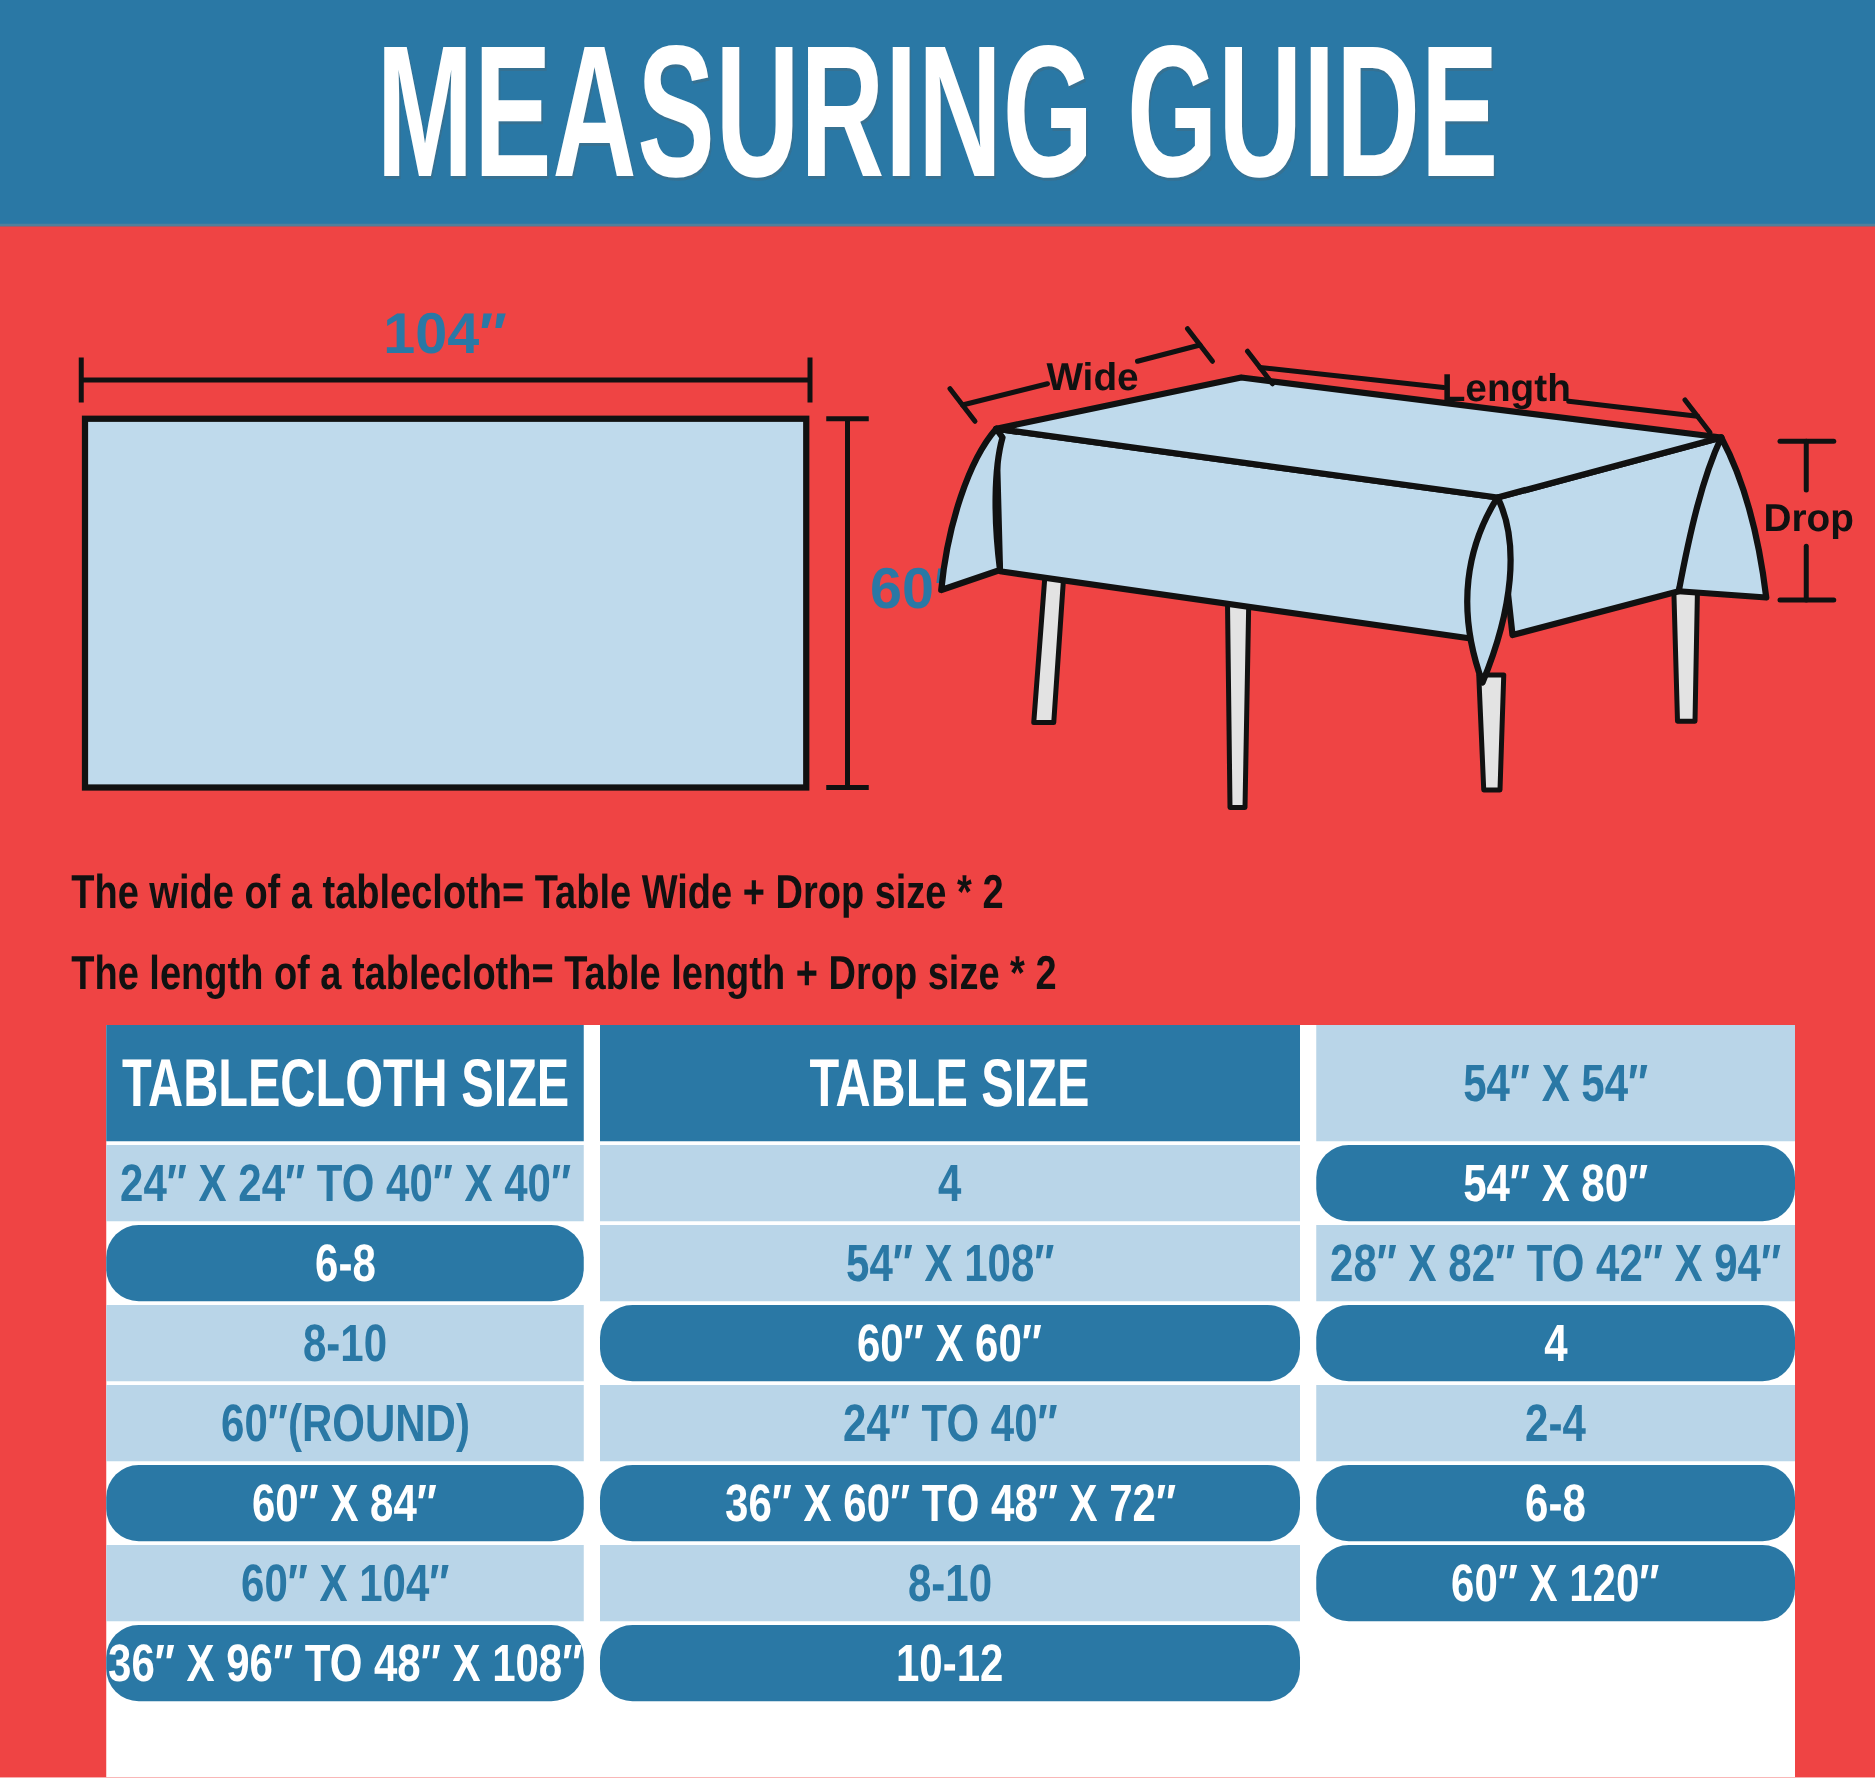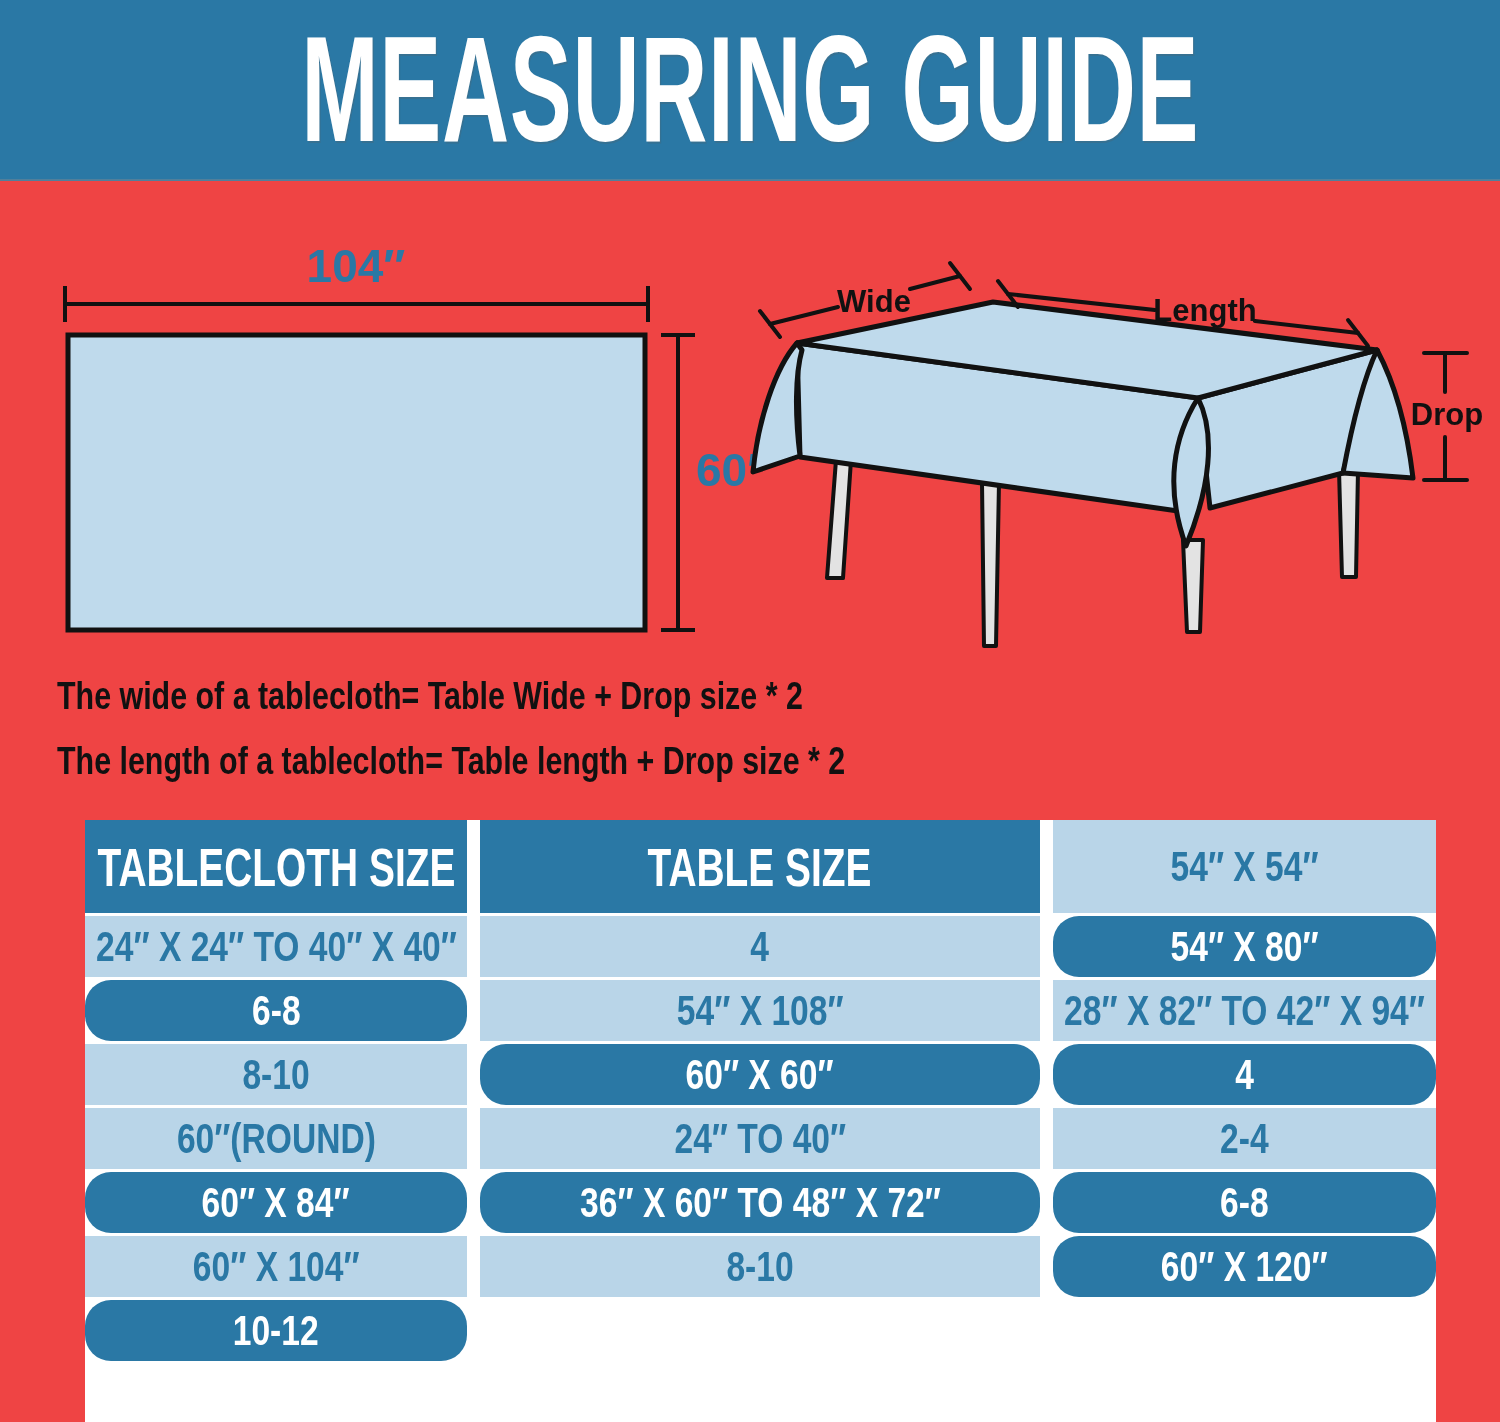--- a/index.html
+++ b/index.html
@@ -12,21 +12,21 @@
   #banner .btext{color:#ffffff;font-weight:bold;font-size:150px;letter-spacing:1px;
           transform:scaleX(0.62);transform-origin:center center;white-space:nowrap;
           text-shadow:2px 2px 0 rgba(90,90,90,.25);}
 
   
   #diagrams{position:absolute;left:0;top:220px;width:1500px;height:450px;}
   .dimtext{fill:#2a78a5;font-weight:bold;font-size:46px;}
   .lbltext{fill:#111111;font-weight:bold;font-size:31px;}
 
   
-  #formulas{position:absolute;left:57px;top:664px;color:#111111;font-weight:bold;}
+  #formulas{position:absolute;left:57px;top:682px;color:#111111;font-weight:bold;}
   #formulas .fline{font-size:38px;line-height:65px;white-space:nowrap;
                    transform:scaleX(0.80);transform-origin:left center;}
 
   
   #chart{position:absolute;left:85px;top:820px;width:1351px;height:602px;
          display:grid;grid-template-columns:382px 560px 383px;
          grid-template-rows:93px repeat(7,61px) 58px;gap:3px 13px;background:#ffffff;}
   .cell{display:flex;align-items:center;justify-content:center;overflow:hidden;text-align:right;}
   .hcell{background:#2a78a5;}
   .hcell .ctext{color:#ffffff;font-weight:bold;font-size:54px;transform:scaleX(0.72);
@@ -173,17 +173,20 @@
       <div class="cell light">
         <span class="rtext">60″ X 104″</span>
       </div>
       <div class="cell light">
         <span class="rtext">8-10</span>
       </div>
       <div class="cell dark">
         <span class="rtext">60″ X 120″</span>
       </div>
       <div class="cell dark">
+        <span class="rtext">36″ X 96″ TO 48″ X 108″</span>
+      </div>
+      <div class="cell dark">
         <span class="rtext">10-12</span>
       </div>
     </div>
 
 </div>
 
 </body></html>

